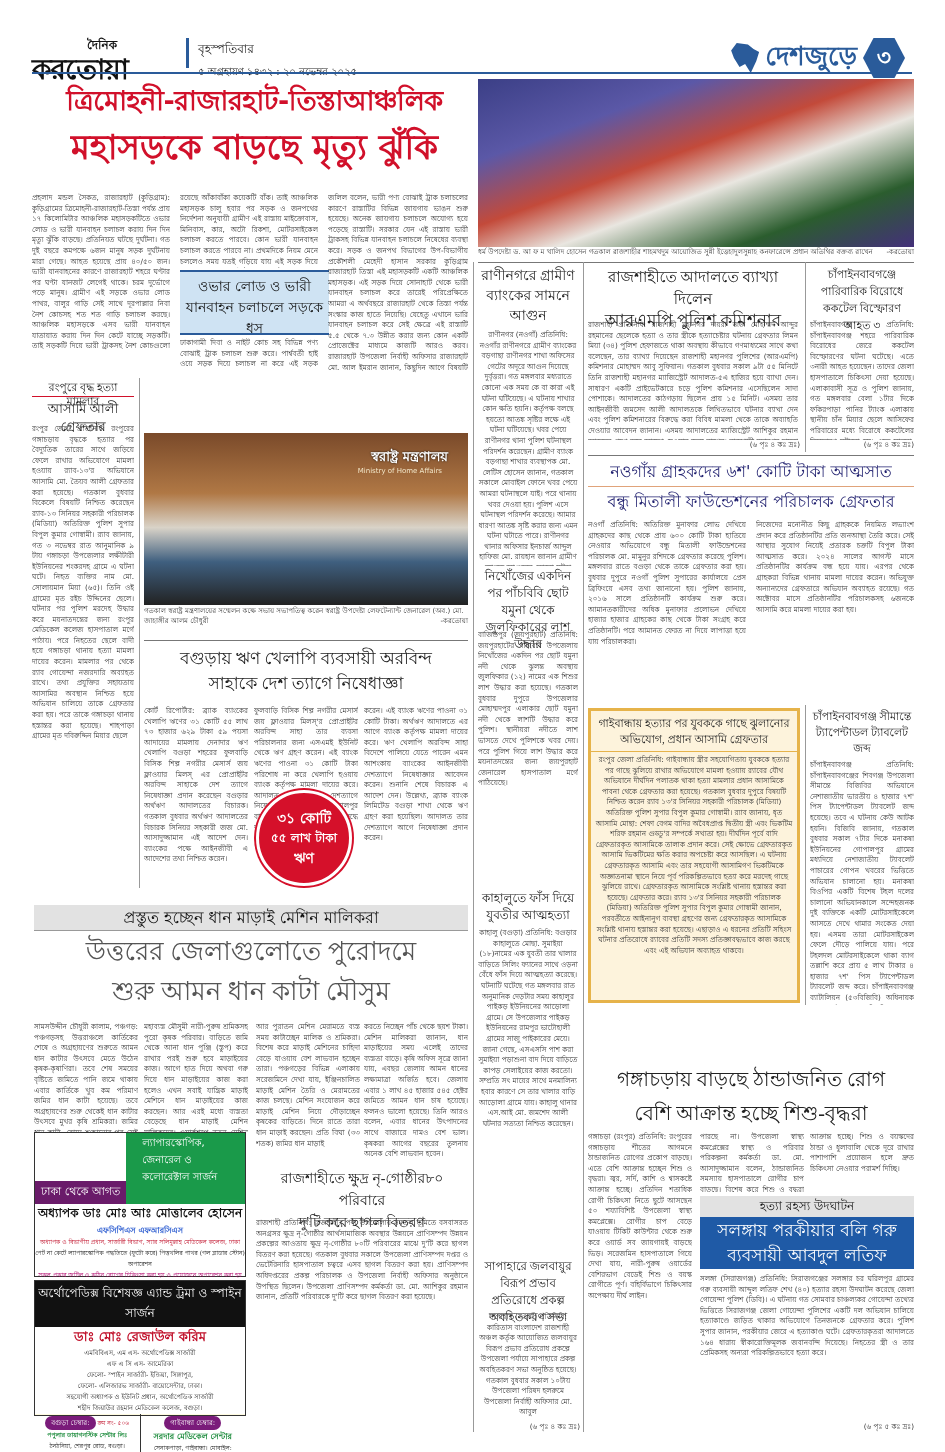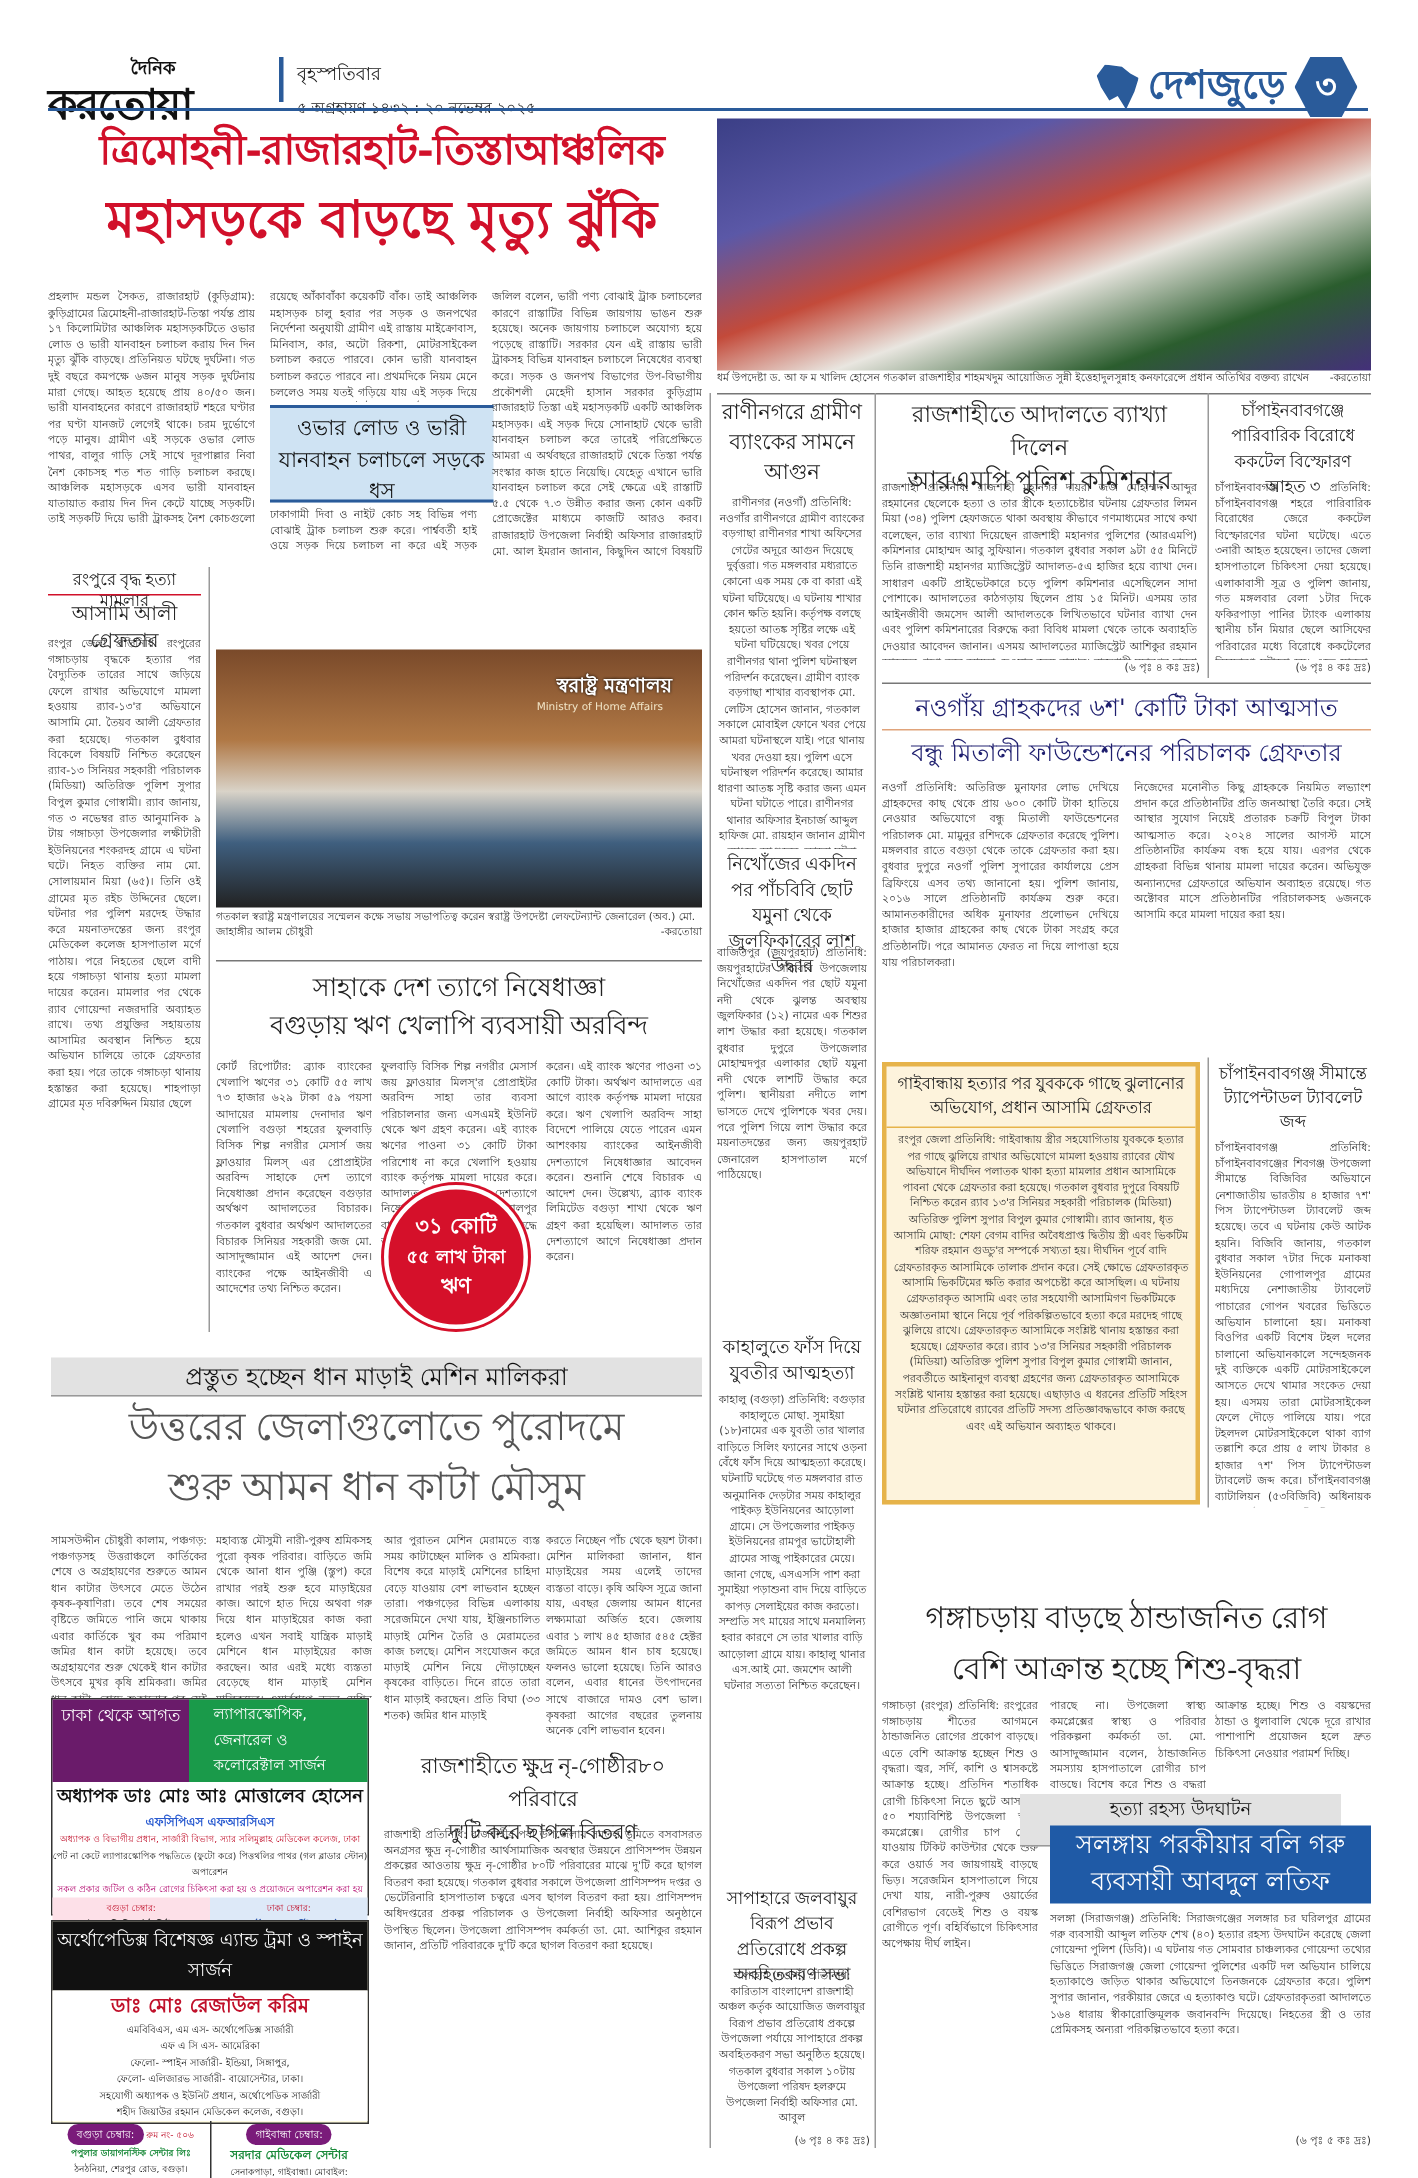--- a/index.html
+++ b/index.html
@@ -24,21 +24,21 @@
   .photo { background: linear-gradient(160deg, #3b3f86 0%, #5b58a7 25%, #c34a3a 45%, #e9e6e0 60%, #2b5d2e 80%, #44307a 100%); }
   .photo2 { background: linear-gradient(180deg, #7a4a2a 0%, #b07845 35%, #d9d3c8 55%, #3f5f7f 75%, #222 100%); }
   .caption { font-size: 7px; line-height: 9.5px; color: #333; }
   .boxed-quote { background: #cfe3f3; border-top: 2px solid #2a5b9a; border-bottom: 2px solid #2a5b9a; text-align:center; font-size: 14px; line-height: 21px; color:#111; padding: 4px; }
   .red-circle { border-radius: 50%; background: #d5102a; color: #ffffff; font-weight: bold; text-align: center; display:flex; flex-direction:column; align-items:center; justify-content:center; font-size: 14px; line-height: 20px; border: 3px solid #fff; box-shadow: 0 0 0 2px #d5102a; }
   .gray-band { background: #e2e2e2; text-align: center; font-size: 16px; color: #111; border-bottom: 1px solid #999; }
   .yellow-box { background: #fdf3dc; border: 3px solid #e6b34a; }
   .blue-banner { background: #1f5aa6; color: #fff; text-align:center; font-size: 17px; line-height: 25px; }
   .ad1 { border: 1px solid #333; background: #fff; }
   .ad-row { display:flex; }
-  .ad-purple { background: #6a1b6a; color: #fff; font-size: 11px; padding: 2px 6px; }
+  .ad-purple { background: #6a1b6a; color: #fff; font-size: 11px; padding: 2px 6px; margin-top: 48px; }
   .ad-green { background: #1a9a4a; color: #fff; font-size: 10px; padding: 2px 16px; flex:1; }
   .ad2 { border: 1px solid #333; background: #fffbe0; }
   .ad2-head { background: #111; color:#fff; text-align:center; font-size:12px; padding: 3px 0; }
   .pill { display:inline-block; background:#7a1b7a; color:#fff; border-radius:8px; padding:1px 6px; font-size:7px; }
   .col-rule { position: absolute; width: 1px; background: #999; }
 </style>
 </head>
 <body>
 
 <div class="abs masthead-logo">
@@ -103,22 +103,22 @@
   <div style="position:absolute; right:20px; top:14px; color:#fff; font-size:13px; font-weight:bold; text-shadow:0 0 2px #000;">স্বরাষ্ট্র মন্ত্রণালয়</div>
   <div style="position:absolute; right:26px; top:34px; color:#f2e6c8; font-size:7px;padding-left:18px;">Ministry of Home Affairs</div>
 </div>
 <div class="abs caption" style="left:144px; top:607px; width:324px;">
   <span>গতকাল স্বরাষ্ট্র মন্ত্রণালয়ের সম্মেলন কক্ষে সভায় সভাপতিত্ব করেন স্বরাষ্ট্র উপদেষ্টা লেফটেন্যান্ট জেনারেল (অব.) মো. জাহাঙ্গীর আলম চৌধুরী</span>
   <span style="float:right">-করতোয়া</span>
 </div>
 
 <div class="hr-gray" style="left:144px; top:640px; width:324px;"></div>
 <div class="abs headline-dark" style="left:144px; top:646px; width:324px; font-size:17px; line-height:25px;">
+  <div>বগুড়ায় ঋণ খেলাপি ব্যবসায়ী অরবিন্দ</div>
   <div>সাহাকে দেশ ত্যাগে নিষেধাজ্ঞা</div>
-  <div>বগুড়ায় ঋণ খেলাপি ব্যবসায়ী অরবিন্দ</div>
 </div>
 <div class="abs body-text" style="left:144px; top:706px; width:104px; height:180px;">কোর্ট রিপোর্টার: ব্র্যাক ব্যাংকের খেলাপি ঋণের ৩১ কোটি ৫৫ লাখ ৭৩ হাজার ৬২৯ টাকা ৫৯ পয়সা আদায়ের মামলায় দেনাদার ঋণ খেলাপি বগুড়া শহরের ফুলবাড়ি বিসিক শিল্প নগরীর মেসার্স জয় ফ্লাওয়ার মিলস্ এর প্রোপ্রাইটর অরবিন্দ সাহাকে দেশ ত্যাগে নিষেধাজ্ঞা প্রদান করেছেন বগুড়ার অর্থঋণ আদালতের বিচারক। গতকাল বুধবার অর্থঋণ আদালতের বিচারক সিনিয়র সহকারী জজ মো. আসাদুজ্জামান এই আদেশ দেন। ব্যাংকের পক্ষে আইনজীবী এ আদেশের তথ্য নিশ্চিত করেন।</div>
 <div class="abs body-text" style="left:254px; top:706px; width:104px; height:180px;">ফুলবাড়ি বিসিক শিল্প নগরীর মেসার্স জয় ফ্লাওয়ার মিলস্'র প্রোপ্রাইটর অরবিন্দ সাহা তার ব্যবসা পরিচালনার জন্য এসএমই ইউনিট থেকে ঋণ গ্রহণ করেন। এই ব্যাংক ঋণের পাওনা ৩১ কোটি টাকা পরিশোধ না করে খেলাপি হওয়ায় ব্যাংক কর্তৃপক্ষ মামলা দায়ের করে। আদালত বিবাদীকে দেশত্যাগে নিষেধাজ্ঞা প্রদান করেন। জামালপুর বাসী ব্যবসায়ী অরবিন্দ সাহার বিরুদ্ধে আরও মামলা বিচারাধীন রয়েছে।</div>
 <div class="abs body-text" style="left:364px; top:706px; width:104px; height:180px;">করেন। এই ব্যাংক ঋণের পাওনা ৩১ কোটি টাকা। অর্থঋণ আদালতে এর আগে ব্যাংক কর্তৃপক্ষ মামলা দায়ের করে। ঋণ খেলাপি অরবিন্দ সাহা বিদেশে পালিয়ে যেতে পারেন এমন আশংকায় ব্যাংকের আইনজীবী দেশত্যাগে নিষেধাজ্ঞার আবেদন করেন। শুনানি শেষে বিচারক এ আদেশ দেন। উল্লেখ্য, ব্র্যাক ব্যাংক লিমিটেড বগুড়া শাখা থেকে ঋণ গ্রহণ করা হয়েছিল। আদালত তার দেশত্যাগে আগে নিষেধাজ্ঞা প্রদান করেন।</div>
 <div class="abs red-circle" style="left:256px; top:790px; width:96px; height:96px;">
   <div>৩১ কোটি</div>
   <div style="font-size:12px;">৫৫ লাখ টাকা</div>
   <div>ঋণ</div>
 </div>
 
@@ -223,21 +223,21 @@
 <div class="abs body-text" style="left:520px; top:1422px; width:60px; text-align:right;">(৬ পৃঃ ৪ কঃ দ্রঃ)</div>
 
 <div class="abs headline-dark" style="left:588px; top:1062px; width:326px; font-size:20px; line-height:34px;">
   <div>গঙ্গাচড়ায় বাড়ছে ঠান্ডাজনিত রোগ</div>
   <div>বেশি আক্রান্ত হচ্ছে শিশু-বৃদ্ধরা</div>
 </div>
 <div class="abs body-text" style="left:588px; top:1132px; width:104px; height:230px;">গঙ্গাচড়া (রংপুর) প্রতিনিধি: রংপুরের গঙ্গাচড়ায় শীতের আগমনে ঠান্ডাজনিত রোগের প্রকোপ বাড়ছে। এতে বেশি আক্রান্ত হচ্ছেন শিশু ও বৃদ্ধরা। জ্বর, সর্দি, কাশি ও শ্বাসকষ্টে আক্রান্ত হচ্ছে। প্রতিদিন শতাধিক রোগী চিকিৎসা নিতে ছুটে আসছেন ৫০ শয্যাবিশিষ্ট উপজেলা স্বাস্থ্য কমপ্লেক্সে। রোগীর চাপ বেড়ে যাওয়ায় টিকিট কাউন্টার থেকে শুরু করে ওয়ার্ড সব জায়গায়ই বাড়ছে ভিড়। সরেজমিন হাসপাতালে গিয়ে দেখা যায়, নারী-পুরুষ ওয়ার্ডের বেশিরভাগ বেডেই শিশু ও বয়স্ক রোগীতে পূর্ণ। বহির্বিভাগে চিকিৎসার অপেক্ষায় দীর্ঘ লাইন।</div>
 <div class="abs body-text" style="left:700px; top:1132px; width:104px; height:60px;">পারছে না। উপজেলা স্বাস্থ্য কমপ্লেক্সের স্বাস্থ্য ও পরিবার পরিকল্পনা কর্মকর্তা ডা. মো. আসাদুজ্জামান বলেন, ঠান্ডাজনিত সমস্যায় হাসপাতালে রোগীর চাপ বাড়ছে। বিশেষ করে শিশু ও বৃদ্ধরা দ্রুত</div>
 <div class="abs body-text" style="left:810px; top:1132px; width:104px; height:60px;">আক্রান্ত হচ্ছে। শিশু ও বয়স্কদের ঠান্ডা ও ধুলাবালি থেকে দূরে রাখার পাশাপাশি প্রয়োজন হলে দ্রুত চিকিৎসা নেওয়ার পরামর্শ দিচ্ছি।</div>
 
-<div class="abs gray-band" style="left:680px; top:1196px; width:214px; height:35px; line-height:20px; font-size:12px;">হত্যা রহস্য উদঘাটন</div>
+<div class="abs gray-band" style="left:700px; top:1196px; width:214px; height:35px; line-height:20px; font-size:12px;">হত্যা রহস্য উদঘাটন</div>
 <div class="abs blue-banner" style="left:700px; top:1217px; width:214px; height:52px; padding-top:1px;">
   <div>সলঙ্গায় পরকীয়ার বলি গরু</div>
   <div>ব্যবসায়ী আবদুল লতিফ</div>
 </div>
 <div class="abs body-text" style="left:700px; top:1274px; width:214px; height:148px;">সলঙ্গা (সিরাজগঞ্জ) প্রতিনিধি: সিরাজগঞ্জের সলঙ্গার চর ঘরিলপুর গ্রামের গরু ব্যবসায়ী আব্দুল লতিফ শেখ (৪০) হত্যার রহস্য উদঘাটন করেছে জেলা গোয়েন্দা পুলিশ (ডিবি)। এ ঘটনায় গত সোমবার চাঞ্চল্যকর গোয়েন্দা তথ্যের ভিত্তিতে সিরাজগঞ্জ জেলা গোয়েন্দা পুলিশের একটি দল অভিযান চালিয়ে হত্যাকাণ্ডে জড়িত থাকার অভিযোগে তিনজনকে গ্রেফতার করে। পুলিশ সুপার জানান, পরকীয়ার জেরে এ হত্যাকাণ্ড ঘটে। গ্রেফতারকৃতরা আদালতে ১৬৪ ধারায় স্বীকারোক্তিমূলক জবানবন্দি দিয়েছে। নিহতের স্ত্রী ও তার প্রেমিকসহ অন্যরা পরিকল্পিতভাবে হত্যা করে।</div>
 <div class="abs body-text" style="left:854px; top:1422px; width:60px; text-align:right;">(৬ পৃঃ ৫ কঃ দ্রঃ)</div>
 
 <div class="col-rule" style="left:473px; top:262px; height:1170px;"></div>
 <div class="col-rule" style="left:583px; top:262px; height:1170px;"></div>
 <div class="col-rule" style="left:805px; top:262px; height:190px;"></div>

